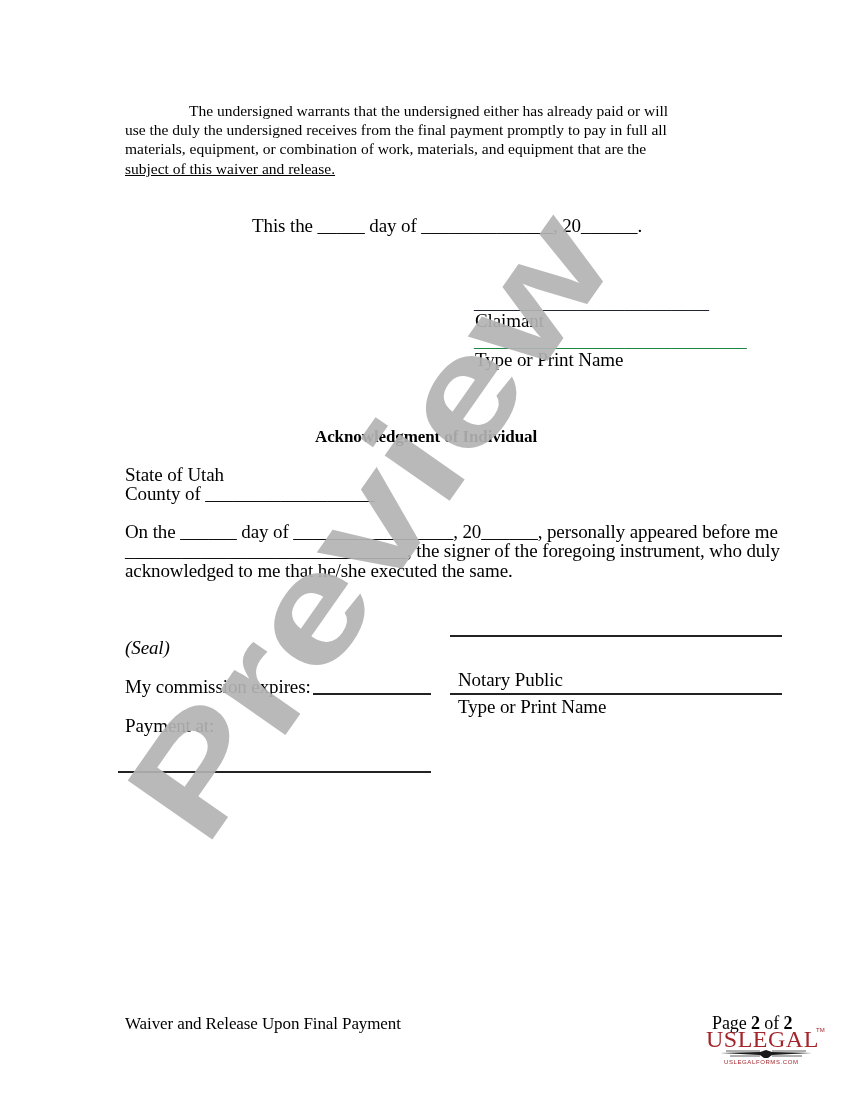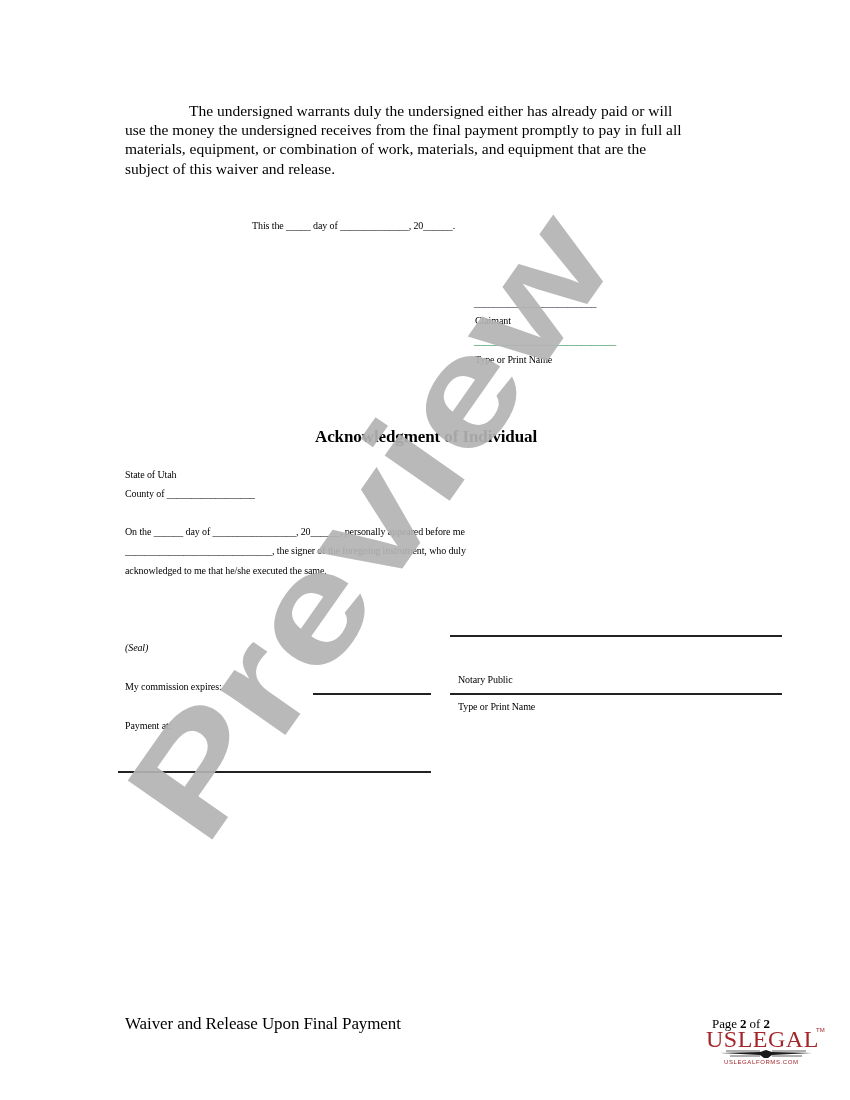--- a/index.html
+++ b/index.html
@@ -1,40 +1,40 @@
 <!DOCTYPE html>
 <html><head>
 <meta charset="utf-8">
 <style>
   html, body { margin: 0; padding: 0; background: #ffffff; }
   body { width: 850px; height: 1100px; position: relative; overflow: hidden;
          font-family: "Liberation Serif", "DejaVu Serif", serif; color: #000; }
-  .t { position: absolute; font-size: 10px; line-height: 19px; white-space: pre; letter-spacing: -0.1px; }
+  .t { position: absolute; font-size: 19px; line-height: 19px; white-space: pre; letter-spacing: -0.1px; }
   .para { position: absolute; left: 125px; top: 101px; width: 605px; font-size: 15.5px; line-height: 19.2px; white-space: normal; }
   .hl { position: absolute; background: #000; }
   .hl.thick { height: 2px; background: #222; }
   .bold { font-weight: bold; }
   .watermark { position: absolute; left: 0; top: 0; width: 850px; height: 1100px; pointer-events: none; }
   .footer-l { position: absolute; left: 125px; top: 1014px; font-size: 17px; }
-  .footer-r { position: absolute; left: 712px; top: 1014px; font-size: 13px; }
+  .footer-r { position: absolute; left: 712px; top: 1014px; font-size: 18px; }
   .logo { position: absolute; left: 706px; top: 1027px; width: 120px; height: 42px; }
   .logo-text { position: absolute; left: 0; top: 0; font-family: "Liberation Serif", serif; font-size: 24px;
                color: #a3262c; letter-spacing: 0.5px; line-height: 24px; }
   .logo-tm { position: absolute; left: 110px; top: 0px; font-size: 6px; color: #a3262c; font-family: "Liberation Sans", sans-serif; }
   .logo-sub { position: absolute; left: 18px; top: 32px; font-family: "Liberation Sans", sans-serif; font-size: 6px;
               color: #a3262c; letter-spacing: 0.6px; }
 </style>
 </head>
 <body>
 
 <div class="para">
-  <div style="padding-left:64px;white-space:pre;">The undersigned warrants duly the undersigned either has already paid or will</div>
-  <div style="white-space:pre;">use the money the undersigned receives from the final payment promptly to pay in full all</div>
+  <div style="padding-left:64px;white-space:pre;">The undersigned warrants that the undersigned either has already paid or will</div>
+  <div style="white-space:pre;">use the duly the undersigned receives from the final payment promptly to pay in full all</div>
   <div style="white-space:pre;">materials, equipment, or combination of work, materials, and equipment that are the</div>
-  <div style="white-space:pre;">subject of this waiver and release.</div>
+  <div style="white-space:pre;text-decoration:underline;">subject of this waiver and release.</div>
 </div>
 
 <div class="t" style="left:252px; top:216px;">This the _____ day of ______________, 20______.</div>
 
 <div class="t" style="left:474px; top:293px; color:#0f172a;">_________________________</div>
 <div class="t" style="left:475px; top:311px;">Claimant</div>
 <div class="t" style="left:474px; top:331px; color:#15803d;">_____________________________</div>
 <div class="t" style="left:475px; top:350px;">Type or Print Name</div>
 
 <div class="t bold" style="left:315px; top:427px; font-size:17px;">Acknowledgment of Individual</div>

